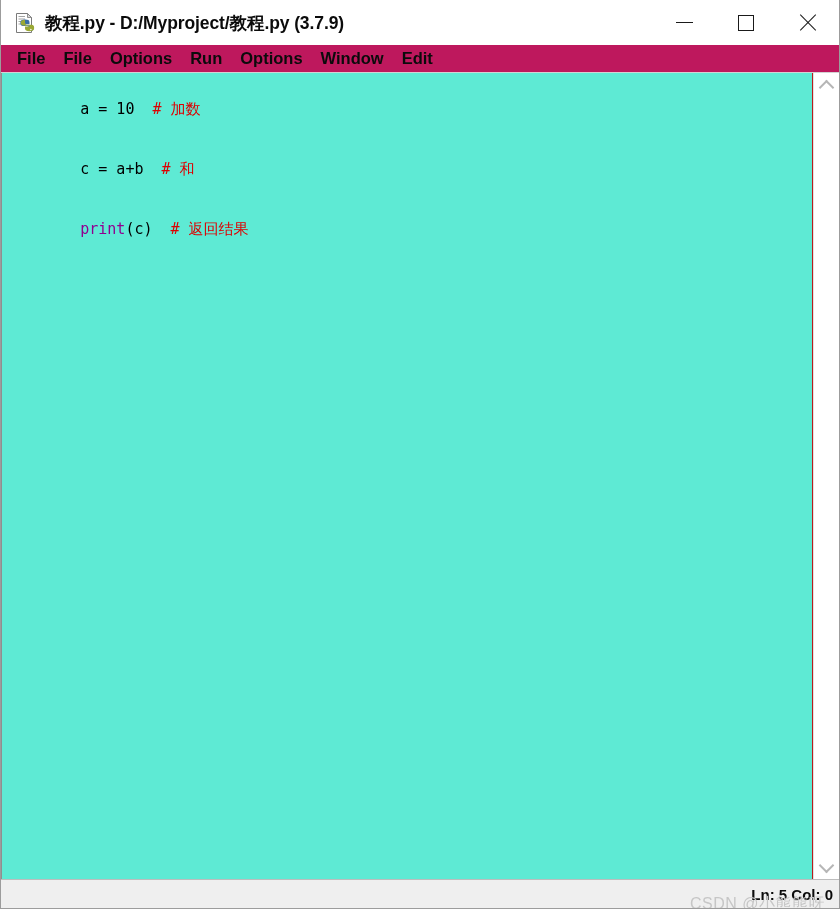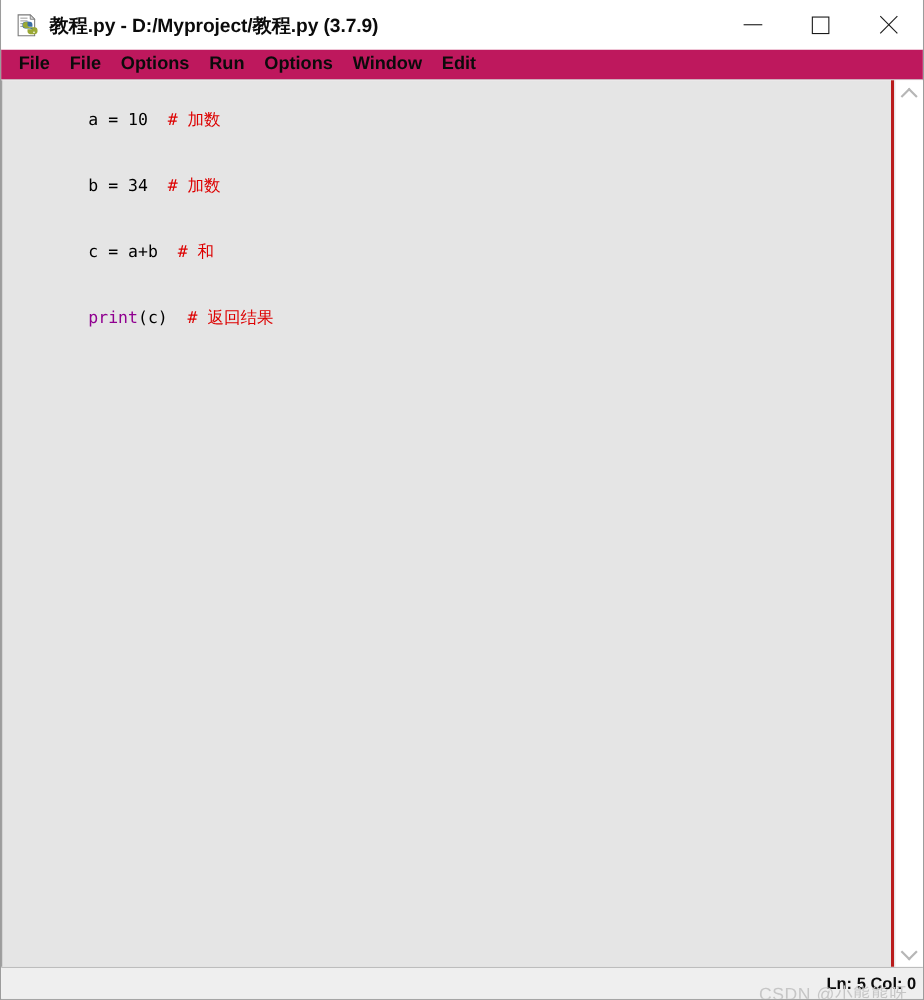--- a/index.html
+++ b/index.html
@@ -118,22 +118,22 @@
   .editor-wrap {
     position: relative;
     height: 806px;
     display: flex;
     background: #ffffff;
     box-sizing: border-box;
   }
   .code-area {
     flex: 1 1 auto;
     position: relative;
-    background: #e5e5e5;
-    border-right: 3px solid #b91c1c;
+    background: #5eead4;
+    border-right: 1px solid #b91c1c;
     border-left: 1px solid #8f8f8f;
     overflow: hidden;
     padding: 6px 0 0 6px;
     box-sizing: border-box;
   }
   .code-line {
     font-family: "DejaVu Sans Mono", monospace;
     font-size: 15px;
     line-height: 20px;
     white-space: pre;
@@ -252,23 +252,20 @@
     <div class="menu-item">Edit</div>
   </div>
 
   <div class="editor-wrap">
     <div class="code-area">
 
       <div class="code-line">
         <span class="tok-plain">a = 10  </span><span class="tok-comment"># 加数</span>
       </div>
 
-      <div class="code-line">
-        <span class="tok-plain">b = 34  </span><span class="tok-comment"># 加数</span>
-      </div>
 
       <div class="code-line">
         <span class="tok-plain">c = a+b  </span><span class="tok-comment"># 和</span>
       </div>
 
       <div class="code-line">
         <span class="tok-builtin">print</span><span class="tok-plain">(c)  </span><span class="tok-comment"># 返回结果</span>
       </div>
 
     </div>

